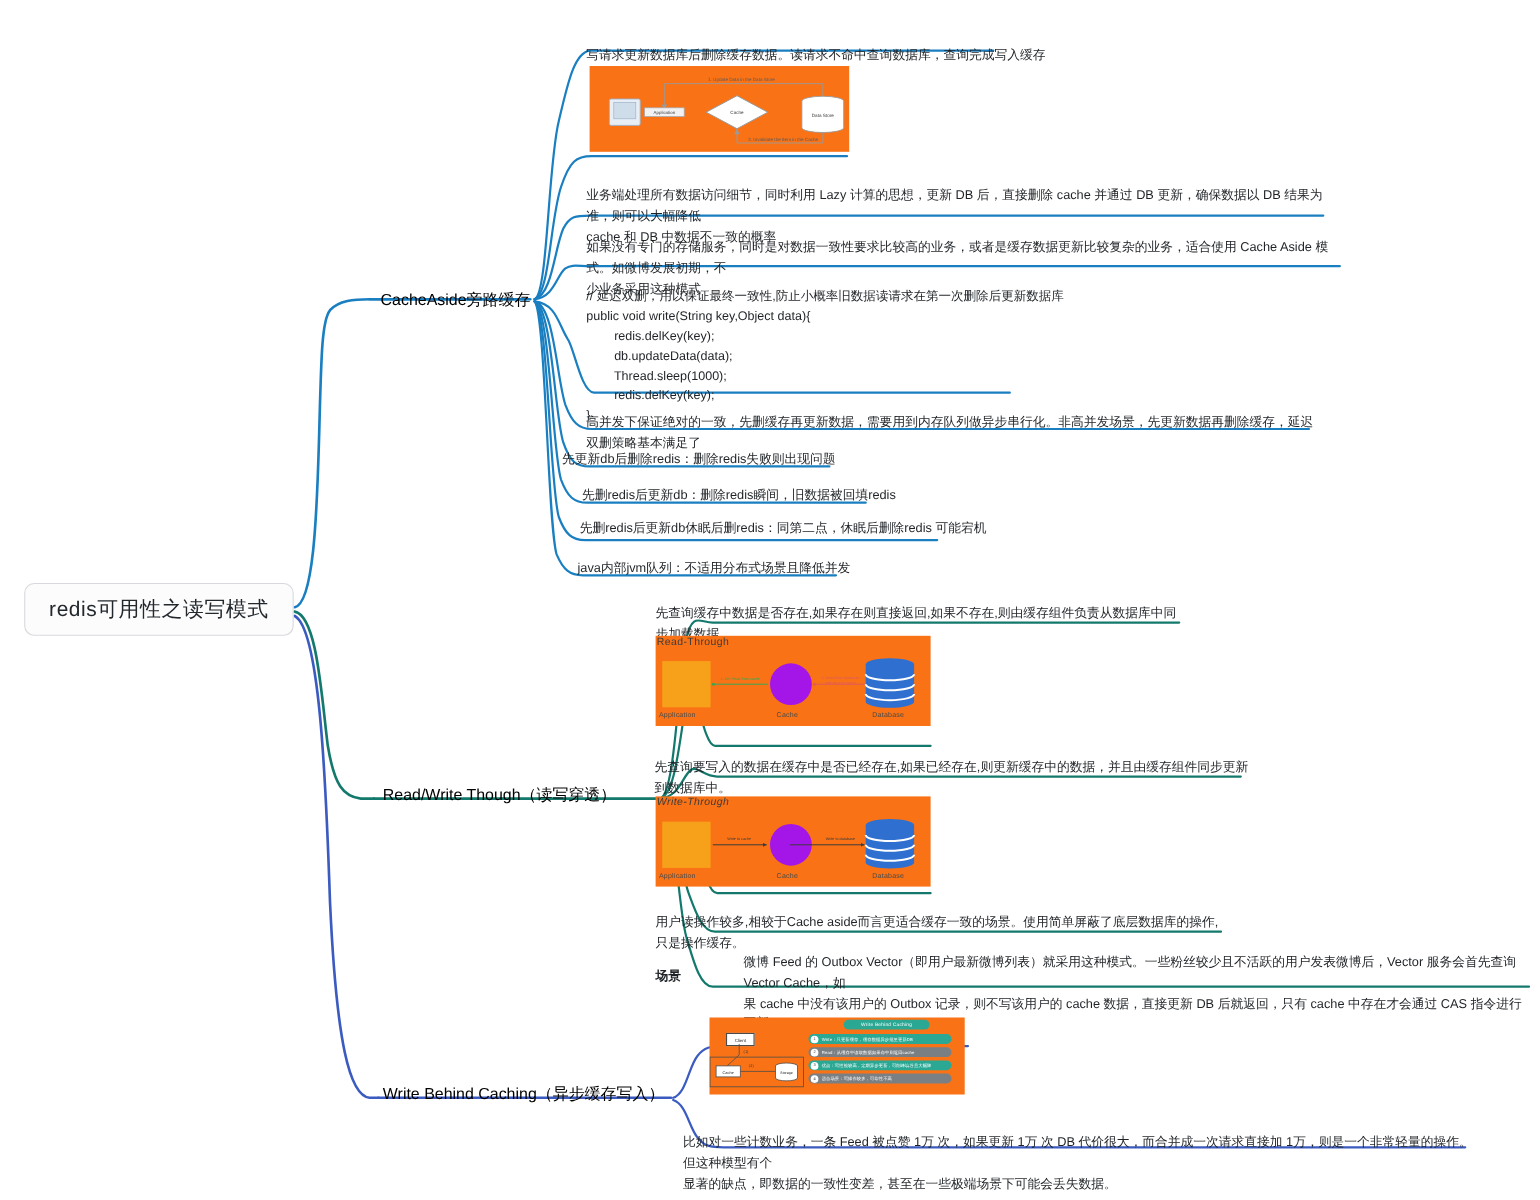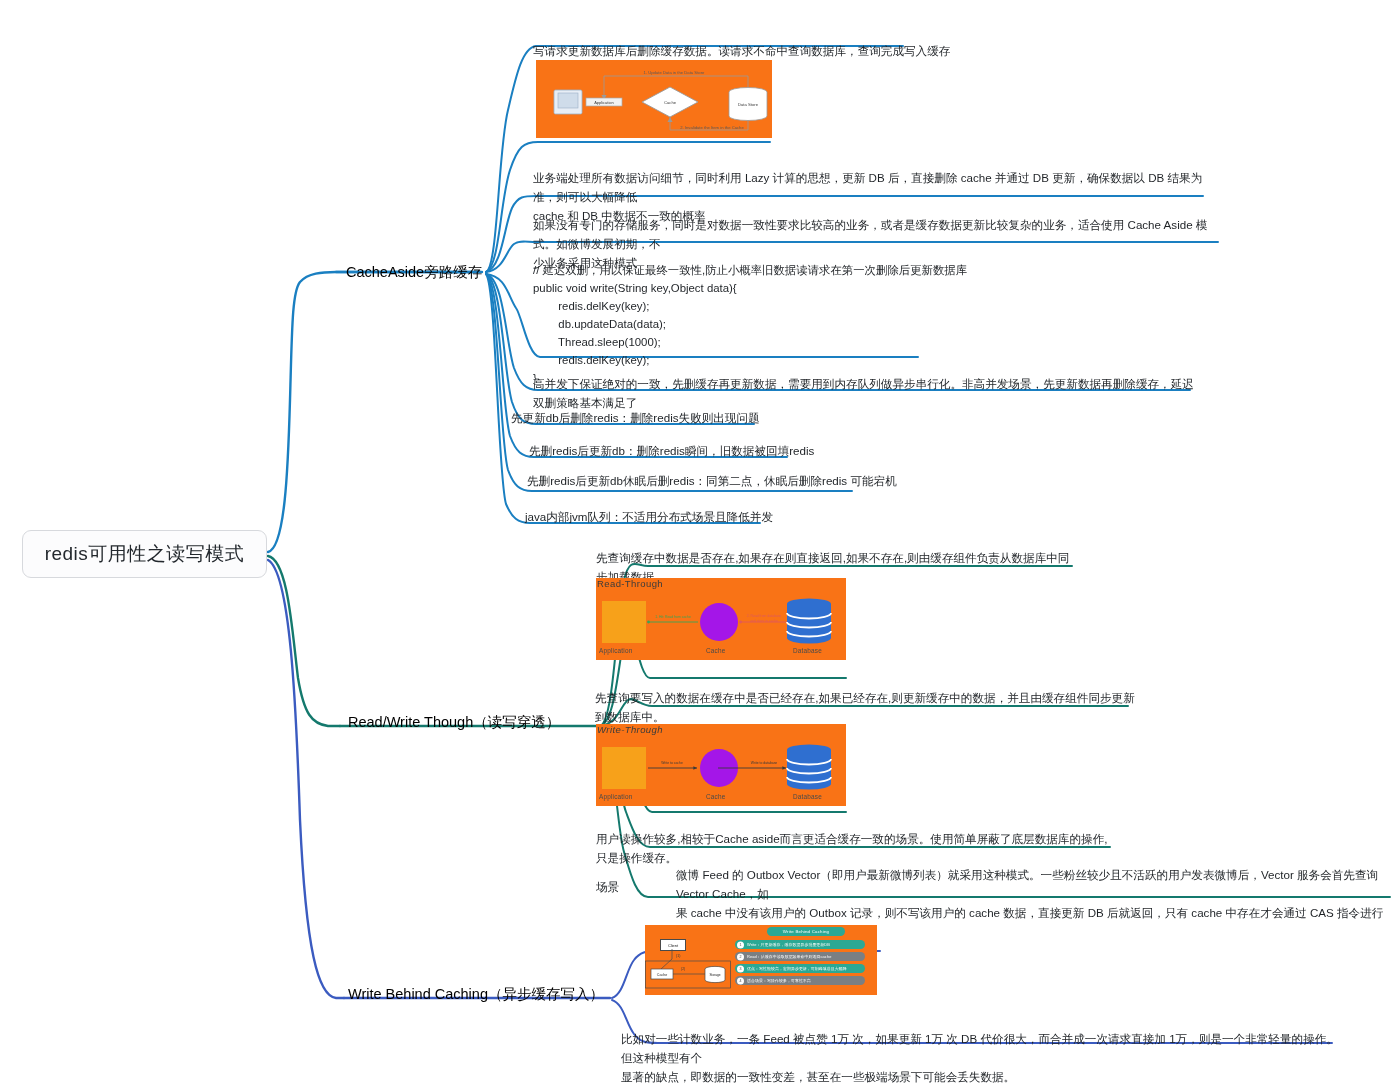--- a/index.html
+++ b/index.html
@@ -214,21 +214,21 @@
         <path d="M191,35 A22,5.5 0 0 0 235,35" fill="none" stroke="#fff" stroke-width="1.8"></path>
         <path d="M191,44 A22,5.5 0 0 0 235,44" fill="none" stroke="#fff" stroke-width="1.8"></path>
         <path d="M191,53 A22,5.5 0 0 0 235,53" fill="none" stroke="#fff" stroke-width="1.8"></path>
       </g>
     </svg>
     <div class="rt-cap" style="left:197px;top:69px;">Database</div>
   </div>
 
   <div class="leaf" style="left:596px;top:830px;width:520px;">用户读操作较多,相较于Cache aside而言更适合缓存一致的场景。使用简单屏蔽了底层数据库的操作,只是操作缓存。</div>
 
-  <div class="scene-label" style="left:596px;top:880px;">场景</div>
+  <div class="scene-label" style="left:596px;top:880px;font-weight:bold;">场景</div>
   <div class="leaf" style="left:676px;top:866px;width:712px;">微博 Feed 的 Outbox Vector（即用户最新微博列表）就采用这种模式。一些粉丝较少且不活跃的用户发表微博后，Vector 服务会首先查询 Vector Cache，如
 果 cache 中没有该用户的 Outbox 记录，则不写该用户的 cache 数据，直接更新 DB 后就返回，只有 cache 中存在才会通过 CAS 指令进行更新。</div>
 
   <div class="pic" style="left:645px;top:925px;width:232px;height:70px;">
 
     <div class="wb-box" style="left:15px;top:14px;width:24px;height:10px;">Client</div>
     <svg style="position:absolute;left:0;top:0;" width="232" height="70" viewBox="0 0 232 70">
       <path d="M27,24 L27,34 L16,44" fill="none" stroke="#4a4a4a" stroke-width="0.7"></path>
       <text x="31" y="32" font-size="3.6" fill="#3a3a3a" font-family="'Liberation Sans',sans-serif">(1)</text>
       <rect x="0.5" y="36" width="85" height="27" fill="none" stroke="#4a4a4a" stroke-width="0.7"></rect>

